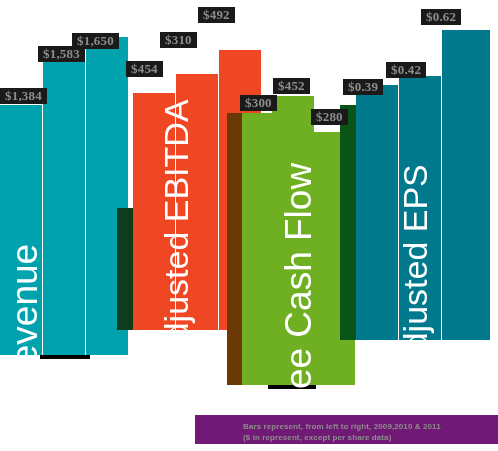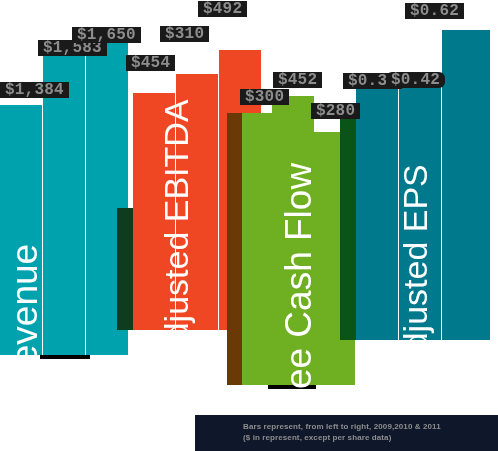--- a/index.html
+++ b/index.html
@@ -19,39 +19,40 @@
     transform-origin:left bottom;
     transform:rotate(-90deg);
     letter-spacing:0px;
     pointer-events:none;
   }
 
   .vtag{
     position:absolute;
     background:#1a1a1a;
     color:#8d8d8d;
-    font-family:Liberation Mono, monospace;
+    font-family:Liberation Serif, serif;
     font-weight:bold;
-    font-size:16px;
+    font-size:13px;
     line-height:16px;
     height:16px;
     padding:0 5px;
     white-space:nowrap;
     letter-spacing:0.2px;
+    margin-top:6px;
   }
 
   #footnote{
     position:absolute;
-    background:#0f172a;
+    background:#701a75;
     color:#8d8d8d;
     font-family:"Liberation Sans",sans-serif;
     font-size:8px;
     line-height:11px;
     font-weight:bold;
-    left:195px;top:415px;width:303px;height:36px;
+    left:195px;top:415px;width:303px;height:29px;
     box-sizing:border-box;
     padding:6px 20px 0 48px;
     letter-spacing:0.1px;
   }
   #footnote div{white-space:nowrap;}
 
   .baseline{position:absolute;background:#000000;height:4px;}
 </style>
 </head>
 <body>
@@ -101,21 +102,21 @@
 
   <div class="vtag" style="left:126px;top:55px;">$454</div>
   <div class="vtag" style="left:160px;top:26px;">$310</div>
   <div class="vtag" style="left:198px;top:1px;">$492</div>
 
   <div class="vtag" style="left:240px;top:89px;">$300</div>
   <div class="vtag" style="left:273px;top:72px;">$452</div>
   <div class="vtag" style="left:311px;top:103px;">$280</div>
 
   <div class="vtag" style="left:343px;top:73px;">$0.39</div>
-  <div class="vtag" style="left:386px;top:72px;border-radius:6px;">$0.42</div>
-  <div class="vtag" style="left:405px;top:3px;">$0.62</div>
+  <div class="vtag" style="left:386px;top:56px;">$0.42</div>
+  <div class="vtag" style="left:421px;top:3px;">$0.62</div>
 
   <div id="footnote">
     <div>Bars represent, from left to right, 2009,2010 &amp; 2011</div>
     <div>($ in represent, except per share data)</div>
   </div>
 
 </div>
 
 </body></html>

